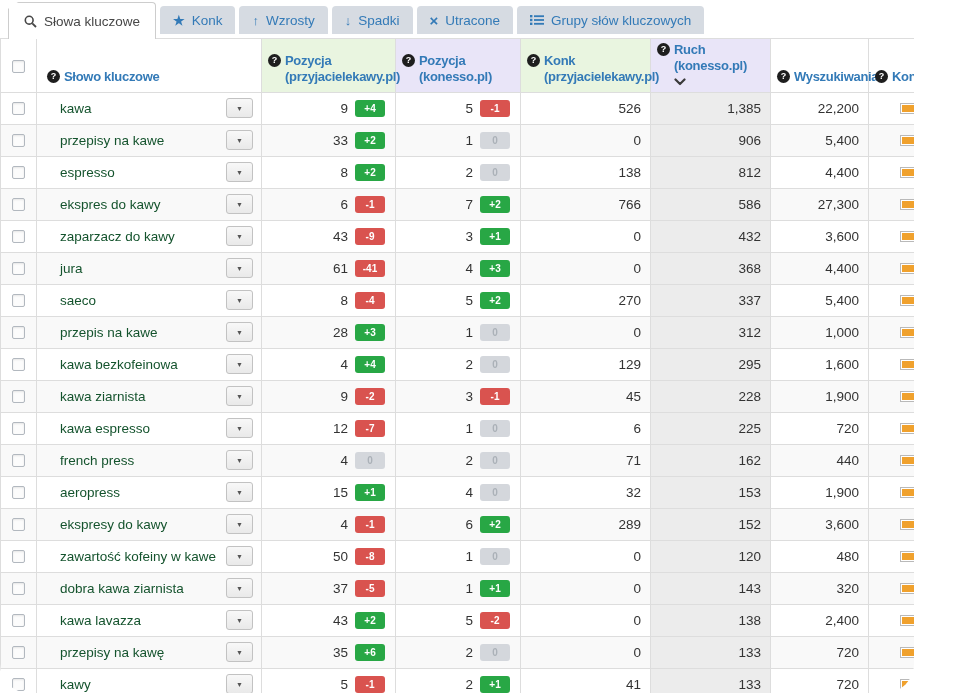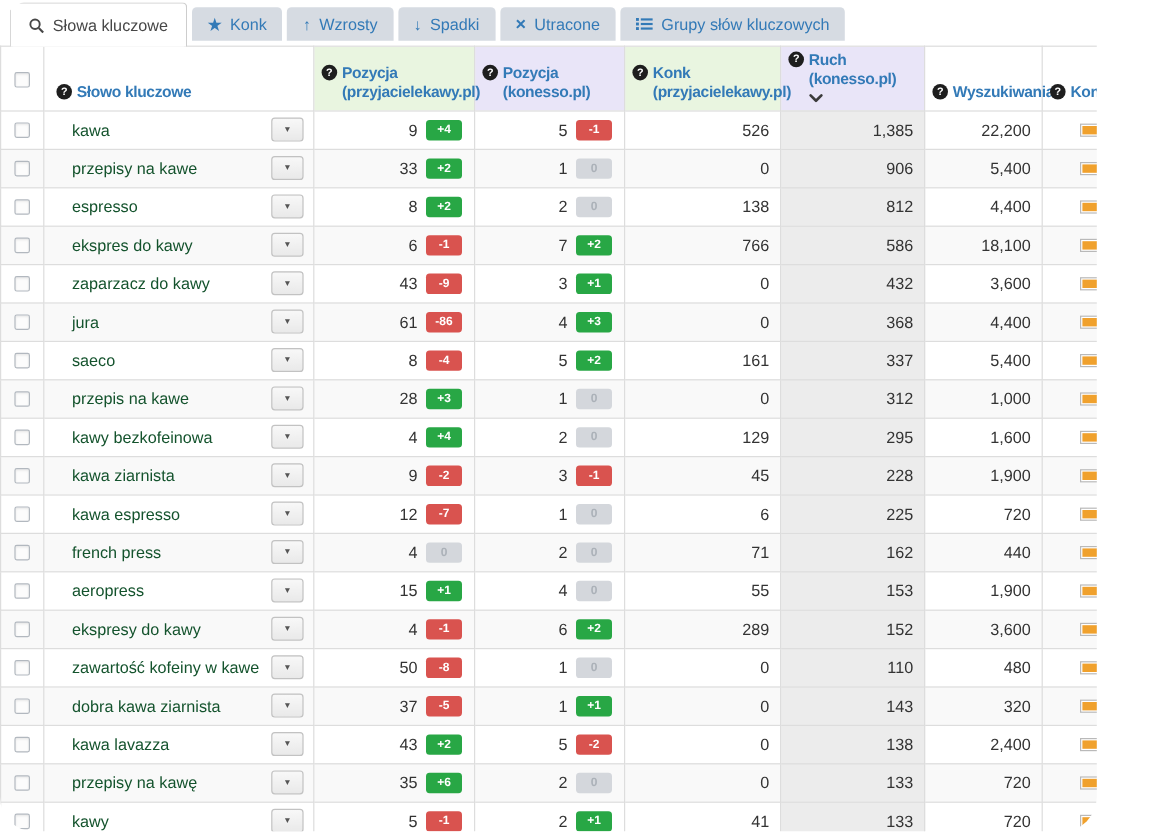--- a/index.html
+++ b/index.html
@@ -262,21 +262,21 @@
             </div>
           </td>
           <td>
             <div class="poswrap">
               <span>7</span>
               <span class="badge up">+2</span>
             </div>
           </td>
           <td class="c-num">766</td>
           <td class="c-num c-sorted">586</td>
-          <td class="c-num">18,100</td>
+          <td class="c-num">27,300</td>
           <td class="c-konk">
             <span class="bar">
               <span class="fill" style="width:98%"></span>
             </span>
           </td>
         </tr>
         <tr>
           <td class="c-check"><span class="cb"></span></td>
           <td class="c-kw"><a class="kw">zaparzacz do kawy</a><button class="dd">
               <span class="caret">▼</span>
@@ -303,21 +303,21 @@
           </td>
         </tr>
         <tr>
           <td class="c-check"><span class="cb"></span></td>
           <td class="c-kw"><a class="kw">jura</a><button class="dd">
               <span class="caret">▼</span>
             </button></td>
           <td>
             <div class="poswrap">
               <span>61</span>
-              <span class="badge down">-86</span>
+              <span class="badge down">-41</span>
             </div>
           </td>
           <td>
             <div class="poswrap">
               <span>4</span>
               <span class="badge up">+3</span>
             </div>
           </td>
           <td class="c-num">0</td>
           <td class="c-num c-sorted">368</td>
@@ -338,21 +338,21 @@
               <span>8</span>
               <span class="badge down">-4</span>
             </div>
           </td>
           <td>
             <div class="poswrap">
               <span>5</span>
               <span class="badge up">+2</span>
             </div>
           </td>
-          <td class="c-num">161</td>
+          <td class="c-num">270</td>
           <td class="c-num c-sorted">337</td>
           <td class="c-num">5,400</td>
           <td class="c-konk">
             <span class="bar">
               <span class="fill" style="width:80%"></span>
             </span>
           </td>
         </tr>
         <tr>
           <td class="c-check"><span class="cb"></span></td>
@@ -375,21 +375,21 @@
           <td class="c-num c-sorted">312</td>
           <td class="c-num">1,000</td>
           <td class="c-konk">
             <span class="bar">
               <span class="fill" style="width:28%"></span>
             </span>
           </td>
         </tr>
         <tr>
           <td class="c-check"><span class="cb"></span></td>
-          <td class="c-kw"><a class="kw">kawy bezkofeinowa</a><button class="dd">
+          <td class="c-kw"><a class="kw">kawa bezkofeinowa</a><button class="dd">
               <span class="caret">▼</span>
             </button></td>
           <td>
             <div class="poswrap">
               <span>4</span>
               <span class="badge up">+4</span>
             </div>
           </td>
           <td>
             <div class="poswrap">
@@ -494,21 +494,21 @@
               <span>15</span>
               <span class="badge up">+1</span>
             </div>
           </td>
           <td>
             <div class="poswrap">
               <span>4</span>
               <span class="badge zero">0</span>
             </div>
           </td>
-          <td class="c-num">55</td>
+          <td class="c-num">32</td>
           <td class="c-num c-sorted">153</td>
           <td class="c-num">1,900</td>
           <td class="c-konk">
             <span class="bar">
               <span class="fill" style="width:48%"></span>
             </span>
           </td>
         </tr>
         <tr>
           <td class="c-check"><span class="cb"></span></td>
@@ -547,21 +547,21 @@
               <span class="badge down">-8</span>
             </div>
           </td>
           <td>
             <div class="poswrap">
               <span>1</span>
               <span class="badge zero">0</span>
             </div>
           </td>
           <td class="c-num">0</td>
-          <td class="c-num c-sorted">110</td>
+          <td class="c-num c-sorted">120</td>
           <td class="c-num">480</td>
           <td class="c-konk">
             <span class="bar">
               <span class="fill" style="width:80%"></span>
             </span>
           </td>
         </tr>
         <tr>
           <td class="c-check"><span class="cb"></span></td>
           <td class="c-kw"><a class="kw">dobra kawa ziarnista</a><button class="dd">

